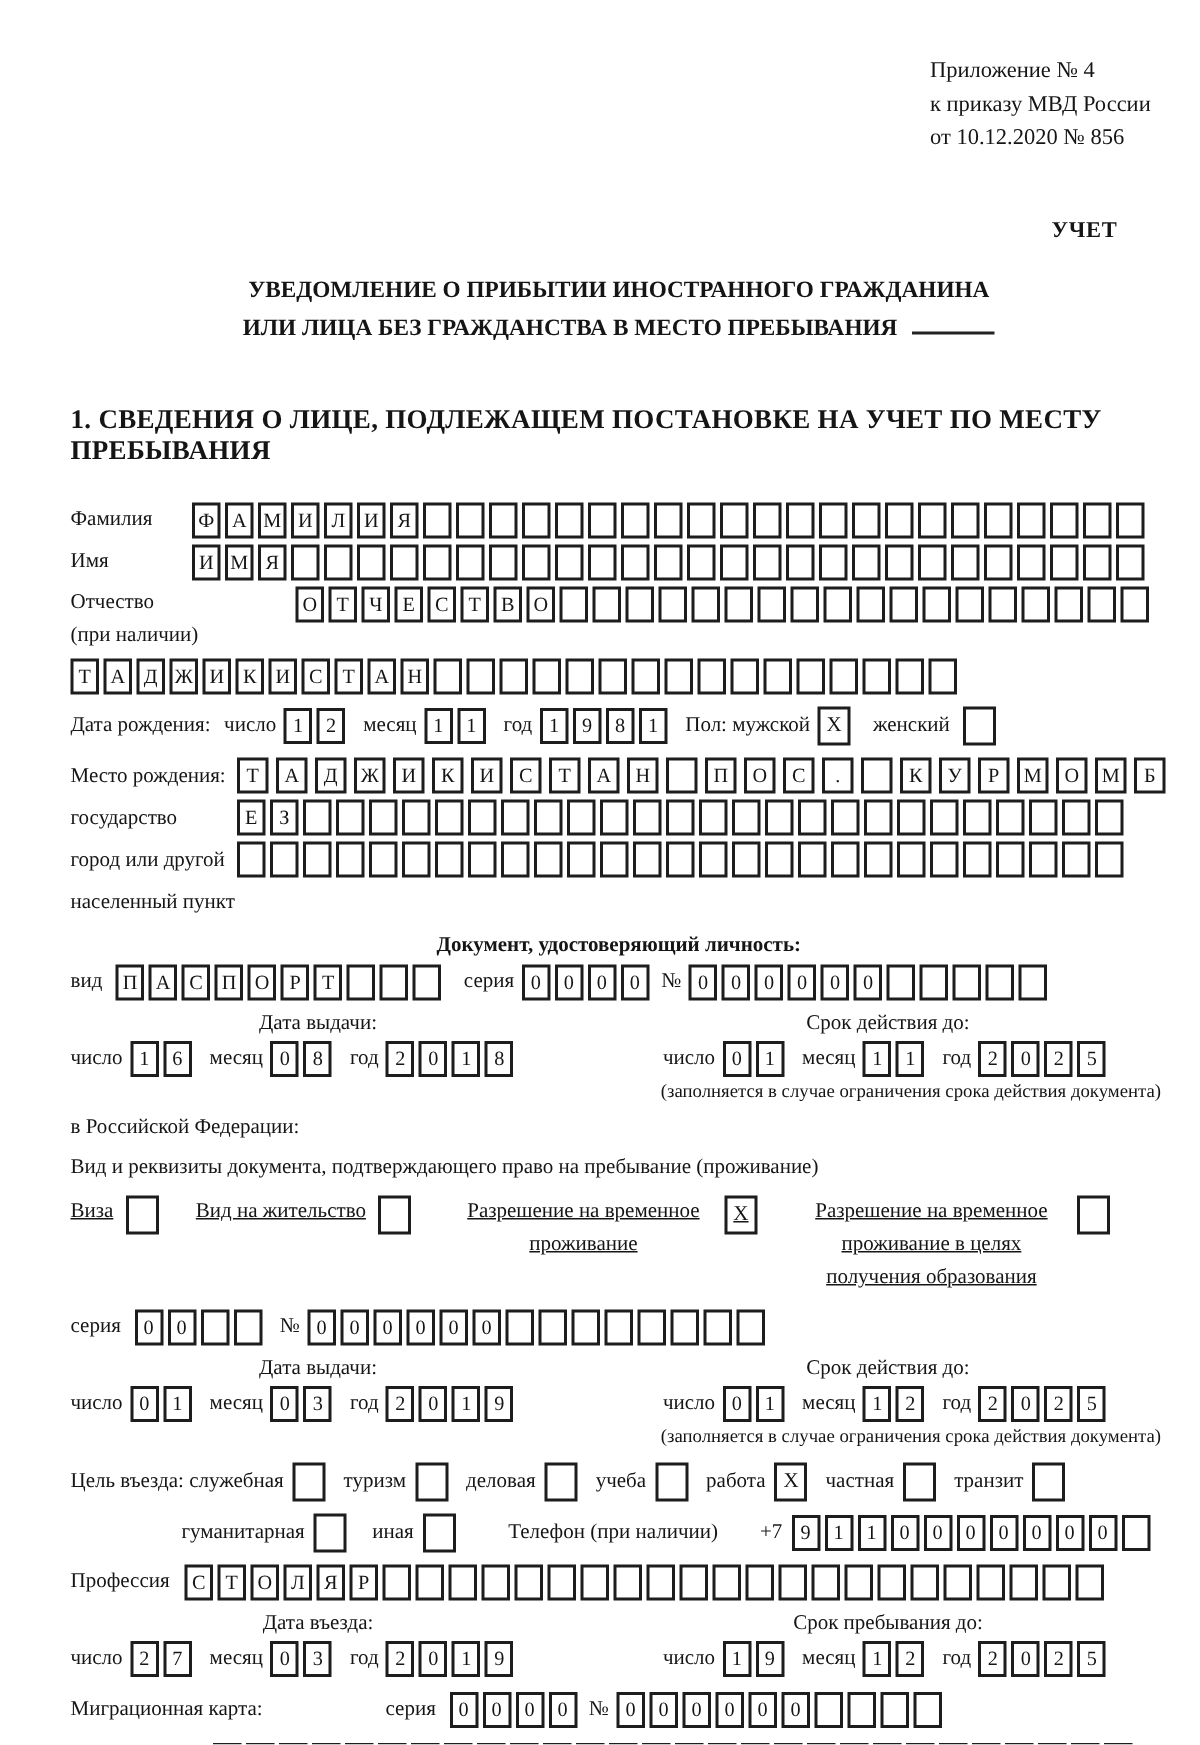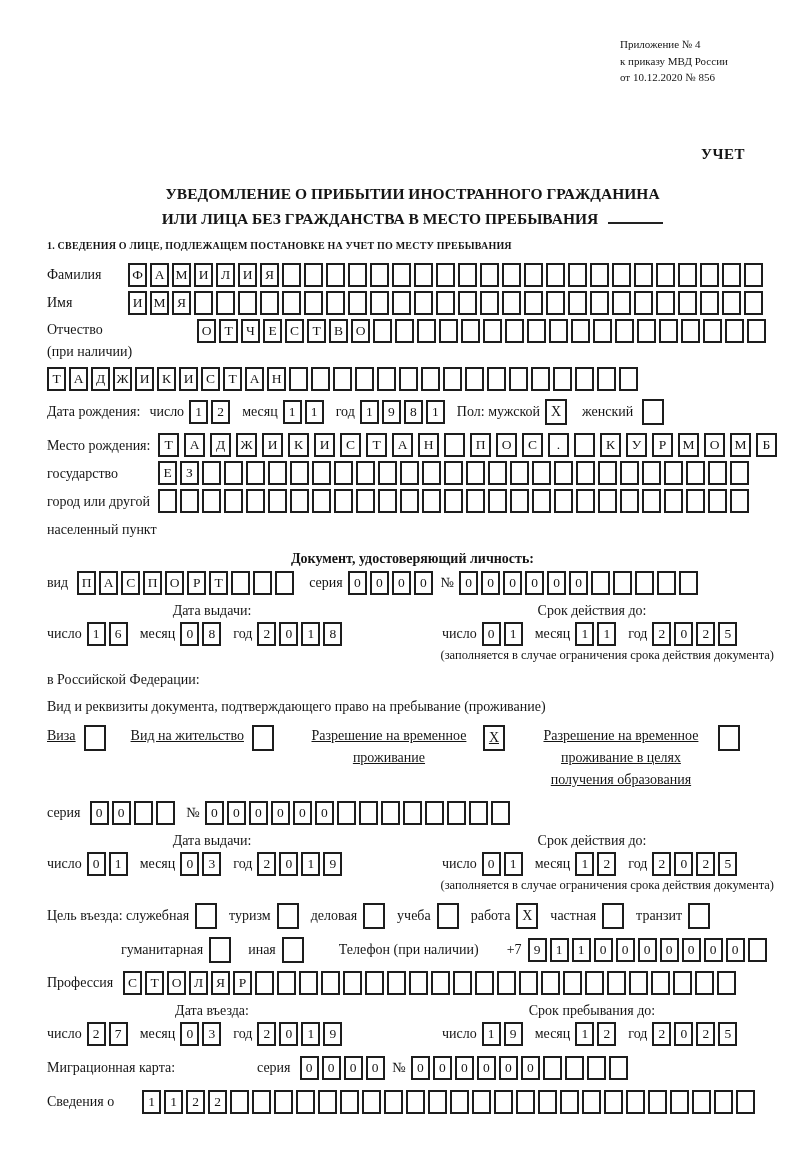--- a/index.html
+++ b/index.html
@@ -1,26 +1,26 @@
 <!DOCTYPE html>
 <html><head>
 <meta charset="utf-8">
 <style>
   html,body{margin:0;padding:0;background:#fff;}
   .page{
     position:relative;width:800px;height:1163px;margin:0 auto;background:#fff;
     font-family:"Liberation Serif","DejaVu Serif",serif;color:#151515;
     box-sizing:border-box;padding:36px 22px 0 47px;overflow:hidden;
   }
-  .hdr{position:absolute;left:620px;top:36px;font-size:11px;line-height:1.5;white-space:nowrap;}
+  .hdr{position:absolute;left:620px;top:36px;font-size:15px;line-height:1.5;white-space:nowrap;}
   .hdr .hdr2{margin-top:5px;}
   .forma{position:absolute;left:701px;top:146px;font-weight:bold;font-size:15px;letter-spacing:.5px;}
   .title{margin-top:146px;text-align:center;font-weight:bold;font-size:15.5px;line-height:1.6;}
   .uline{display:inline-block;width:55px;border-bottom:2px solid #222;margin-left:10px;vertical-align:baseline;}
-  .sec{margin-top:8px;font-weight:bold;font-size:10px;letter-spacing:.2px;}
+  .sec{margin-top:37px;font-weight:bold;font-size:18px;letter-spacing:.2px;}
   .frow{display:flex;align-items:flex-start;margin-top:4px;}
   .aic{align-items:center;}
   .lbl{font-size:14px;line-height:22px;flex:0 0 auto;}
   .sub{font-size:14px;line-height:24px;flex:0 0 auto;}
   .cells{display:inline-flex;flex-wrap:nowrap;flex:0 0 auto;}
   .cell{
     box-sizing:border-box;flex:0 0 19px;width:19px;height:24px;border:2px solid #1d1d1d;
     margin-right:3px;display:inline-flex;align-items:center;justify-content:center;
     font-size:13.5px;line-height:1;background:#fff;
   }
@@ -48,21 +48,21 @@
   .perm.multi .pl{text-align:center;}
   .pl170{width:172px;} .pl178{width:178px;}
   .purpose1{display:flex;align-items:center;margin-top:10px;}
   .purpose1 .sub, .purpose2 .sub{margin-right:6px;}
   .purpose1 .cells{margin-right:9px;}
   .purpose2{display:flex;align-items:center;margin-top:8px;margin-left:74px;}
   .purpose2 .cells{margin-right:14px;}
   .reps{display:flex;margin-top:10px;}
   .reps .lblcol{width:95px;}
   .reps .lblcol div{height:25px;line-height:23px;}
-  .mt8{margin-top:8px;} .mt10{margin-top:10px;} .mt18{margin-top:12px;}
+  .mt8{margin-top:8px;} .mt10{margin-top:10px;} .mt18{margin-top:24px;}
   .mr5{margin-right:5px;} .mr9{margin-right:9px;} .mr12{margin-right:12px;}
 </style>
 </head>
 <body>
 
 <div class="page">
 
   <div class="hdr">
     <div>Приложение № 4</div>
     <div>к приказу МВД России</div>

